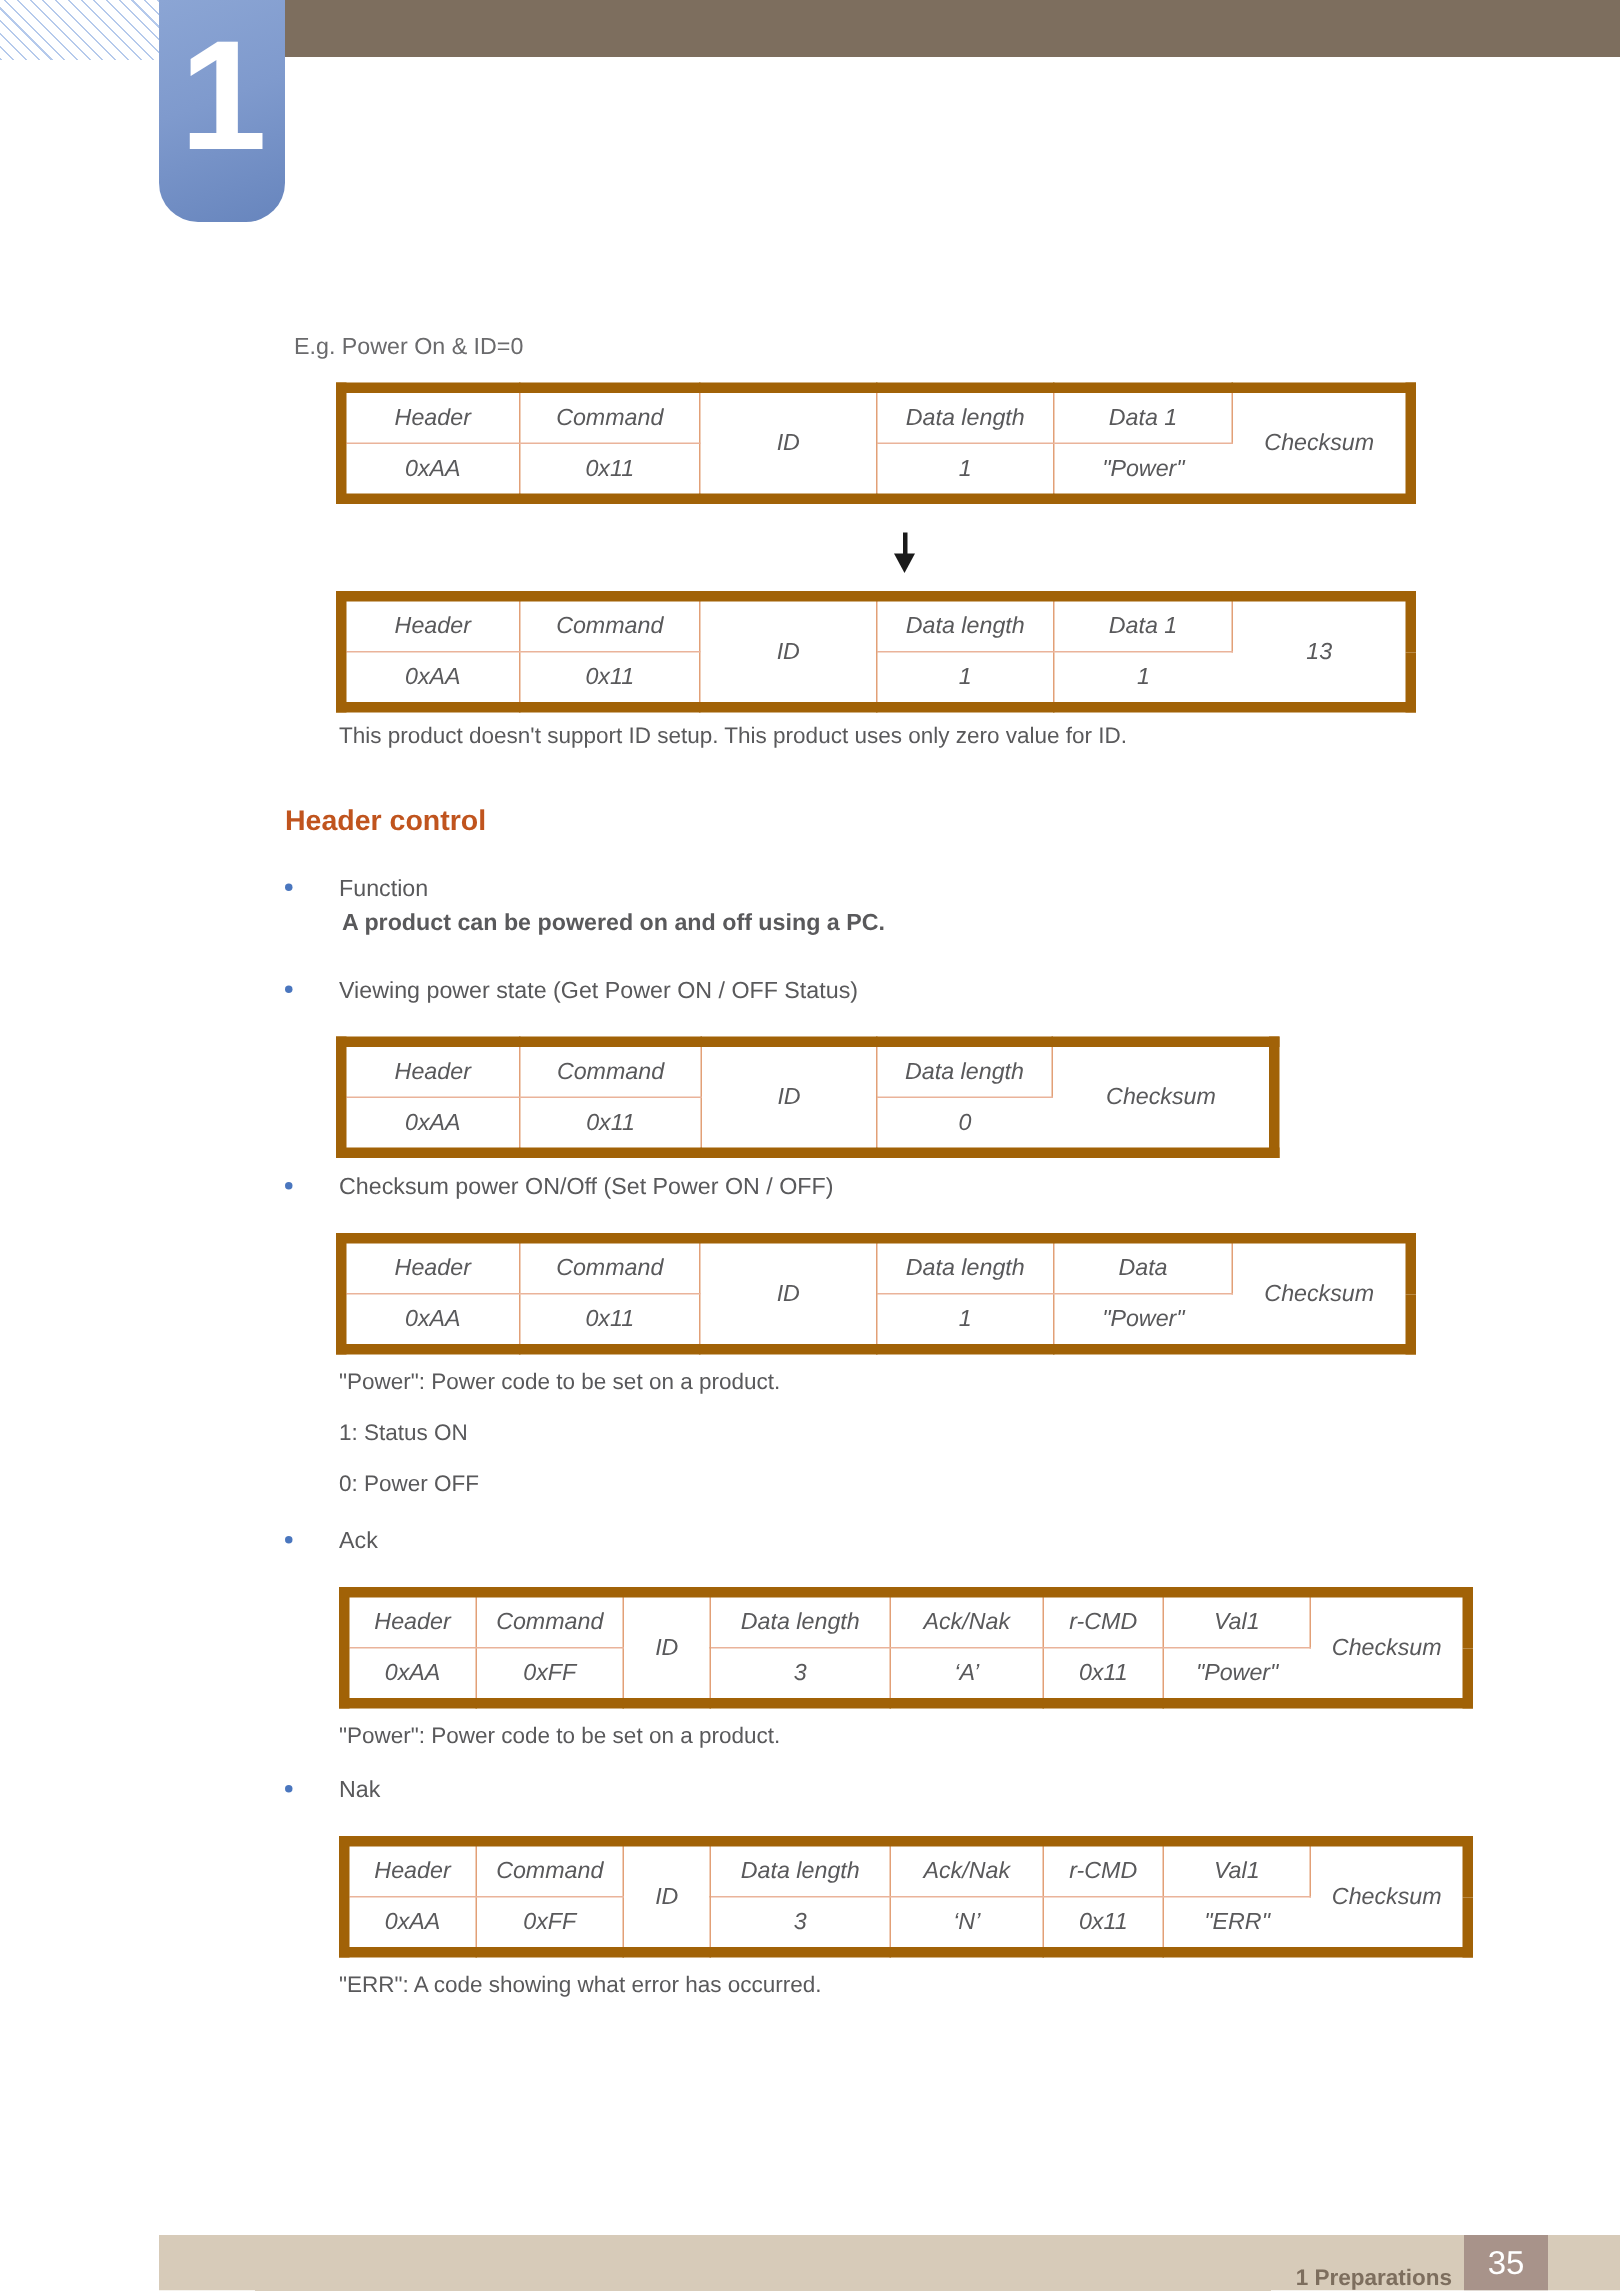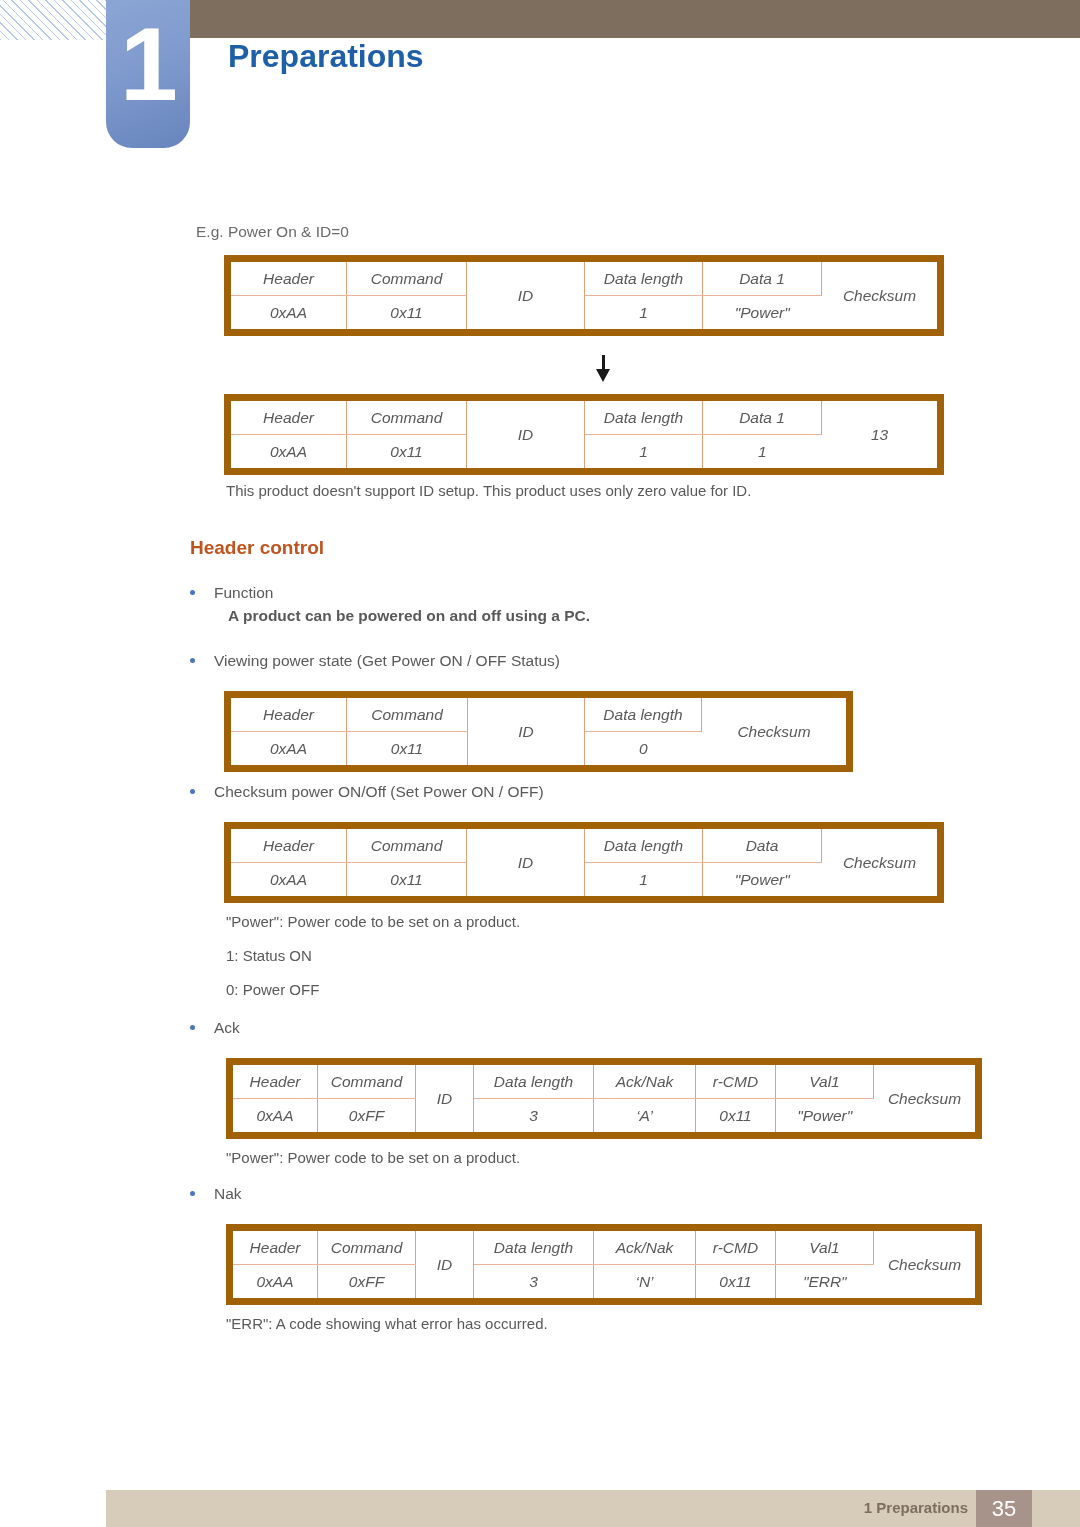--- a/index.html
+++ b/index.html
@@ -108,21 +108,21 @@
     display: inline-block;
     width: 5px;
     height: 5px;
     background: #4a76be;
     border-radius: 50%;
     vertical-align: middle;
     margin-bottom: 2px;
   }
   .bullet-row .btext {
     display: inline-block;
-    margin-left: 19px;
+    margin-left: 31px;
   }
 
   .textline {
     position: absolute;
     left: 226px;
     font-size: 15px;
     color: #59595b;
   }
   .textline-indent {
     position: absolute;
@@ -185,21 +185,21 @@
     position: absolute;
     left: 106px;
     top: 1490px;
     width: 974px;
     height: 37px;
     background: #d7cbb9;
   }
   .footer-label {
     position: absolute;
     right: 112px;
-    top: 9px;
+    top: 20px;
     font-size: 15px;
     font-weight: 700;
     color: #7d6e5e;
   }
   .page-num-box {
     position: absolute;
     right: 48px;
     top: 0;
     width: 56px;
     height: 37px;
@@ -213,21 +213,20 @@
 </style>
 </head>
 <body>
 
 <div class="page-header">
   <div class="hatch"></div>
   <div class="brown-bar"></div>
   <div class="chapter-badge">
     <div class="num">1</div>
   </div>
-  <div class="chapter-title">Preparations</div>
 </div>
 
 <div class="content">
 
   <div class="caption" style="top:63px;">E.g. Power On &amp; ID=0</div>
 
   <table class="proto" style="left:224px; top:95px; width:713px;">
     <colgroup>
       <col style="width:119px">
         <col style="width:120px">

